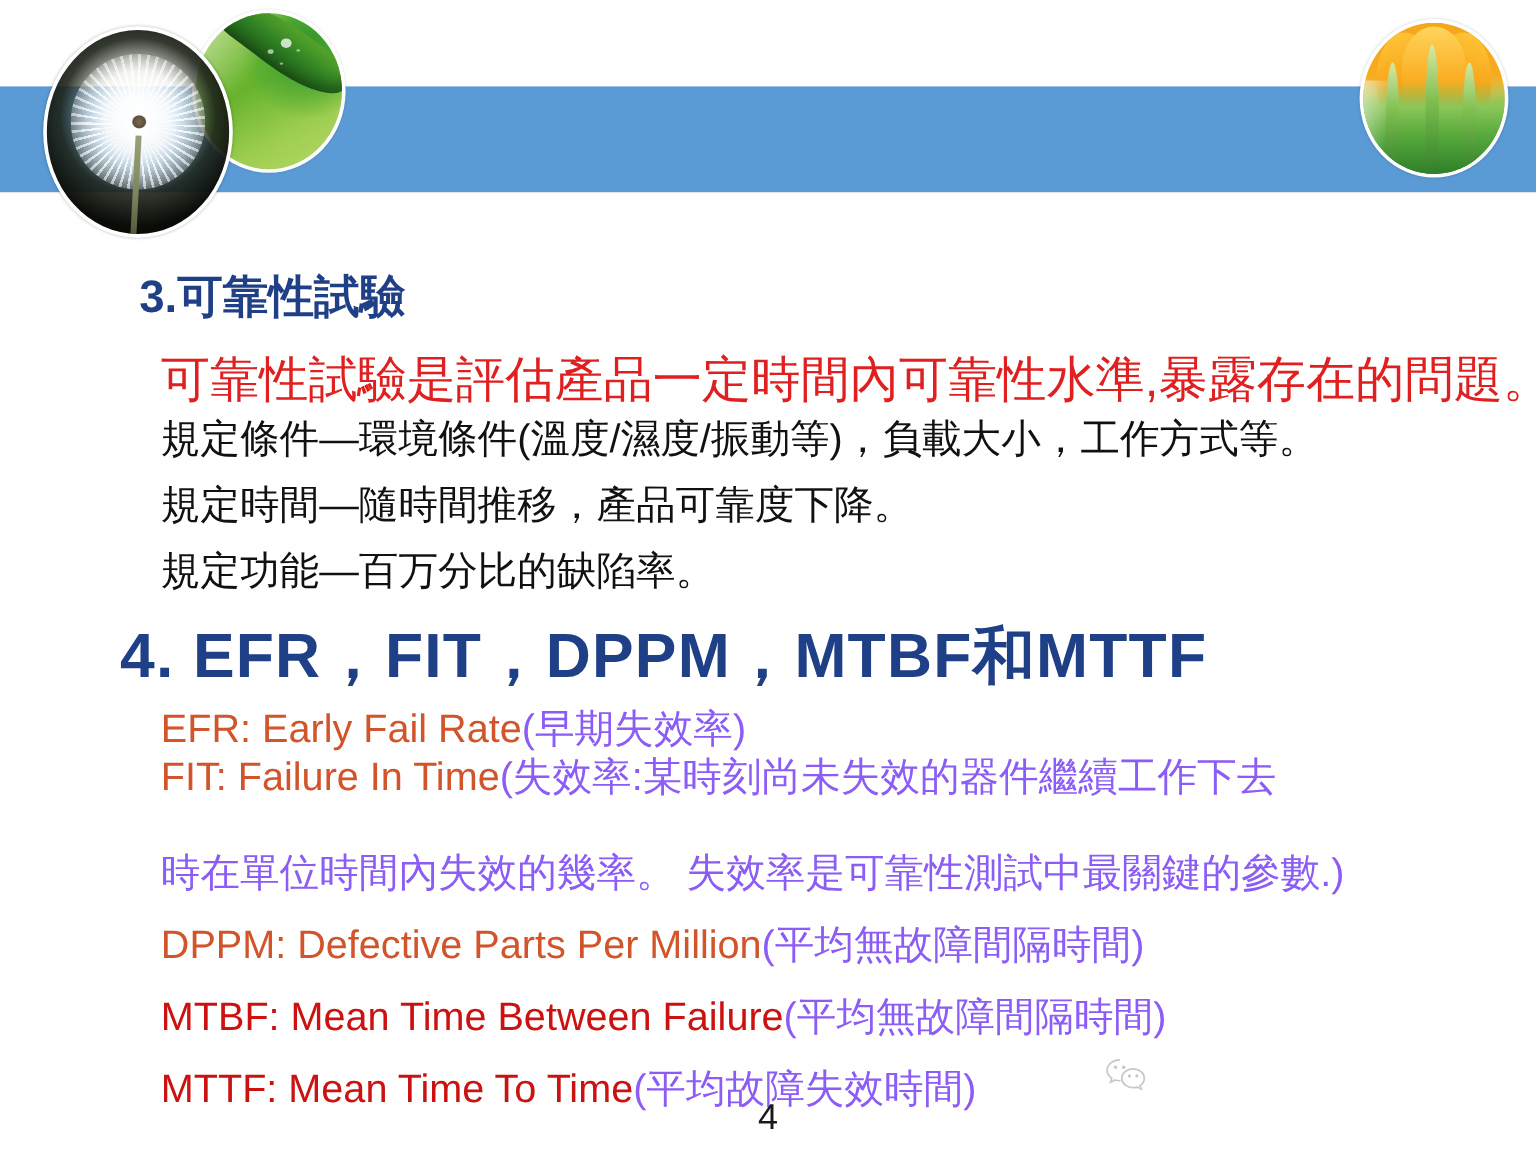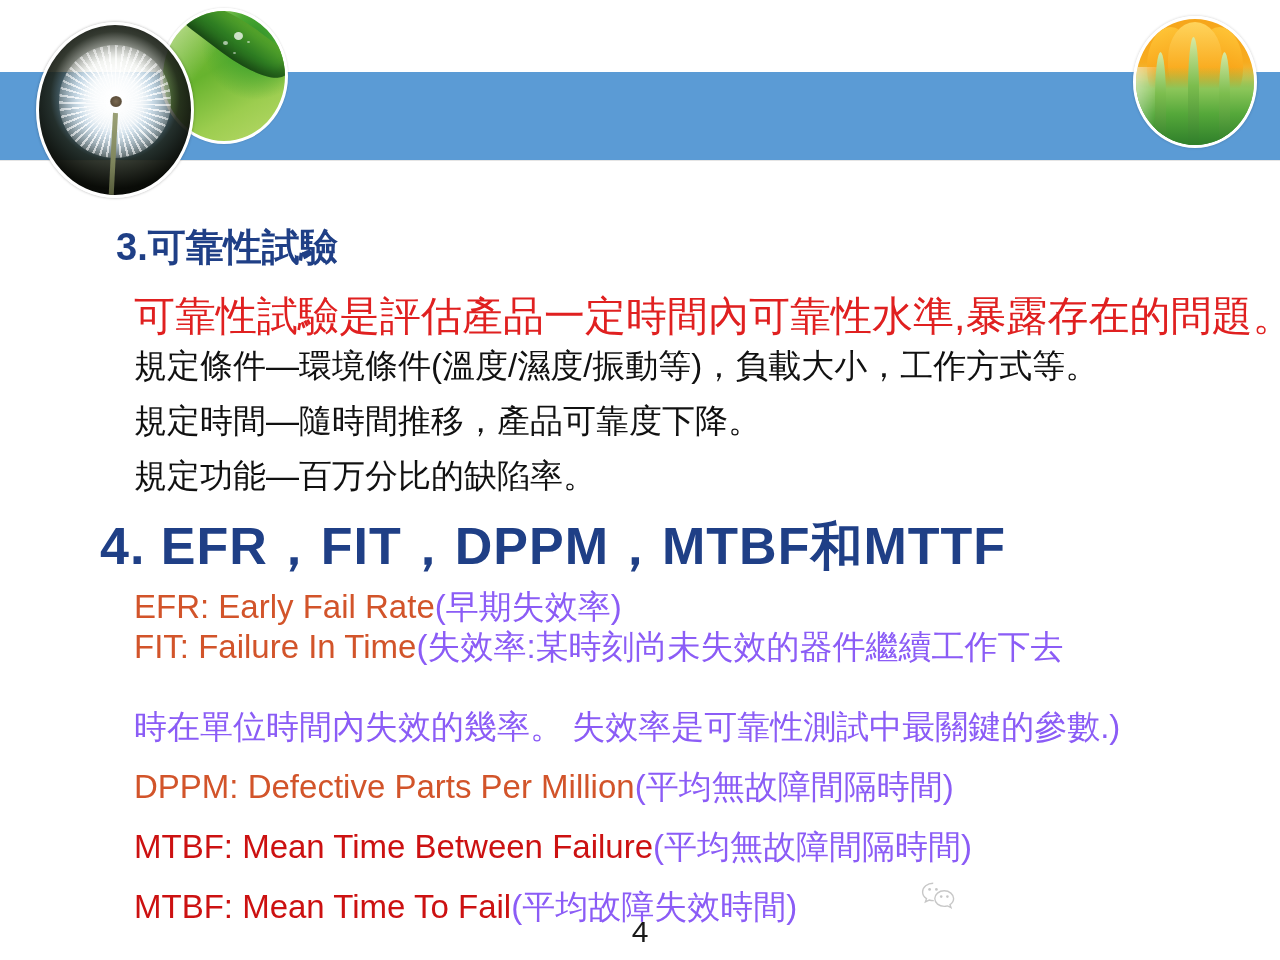--- a/index.html
+++ b/index.html
@@ -350,21 +350,21 @@
 
   <div class="line d4">
     <span class="tag-orange">DPPM: Defective Parts Per Million</span><span class="cn">(平均無故障間隔時間)</span>
   </div>
 
   <div class="line d5">
     <span class="tag-red">MTBF: Mean Time Between Failure</span><span class="cn">(平均無故障間隔時間)</span>
   </div>
 
   <div class="line d6">
-    <span class="tag-red">MTBF: Mean Time To Fail</span><span class="cn">(平均故障失效時間)</span>
+    <span class="tag-red">MTTF: Mean Time To Time</span><span class="cn">(平均故障失效時間)</span>
   </div>
 </div>
 
 <div class="page-number">4</div>
 
 <div class="watermark">
   <span class="wechat-icon">
     <svg width="38" height="32" viewBox="0 0 38 32" aria-hidden="true">
       <g fill="none" stroke="#9b9b9b" stroke-width="1.4">
         <path d="M13.2 3.2C7.3 3.2 2.6 7.1 2.6 11.9c0 2.7 1.5 5.1 3.9 6.7l-1.1 3.3 3.8-1.9c1.2.4 2.6.6 4 .6h.6"></path>

